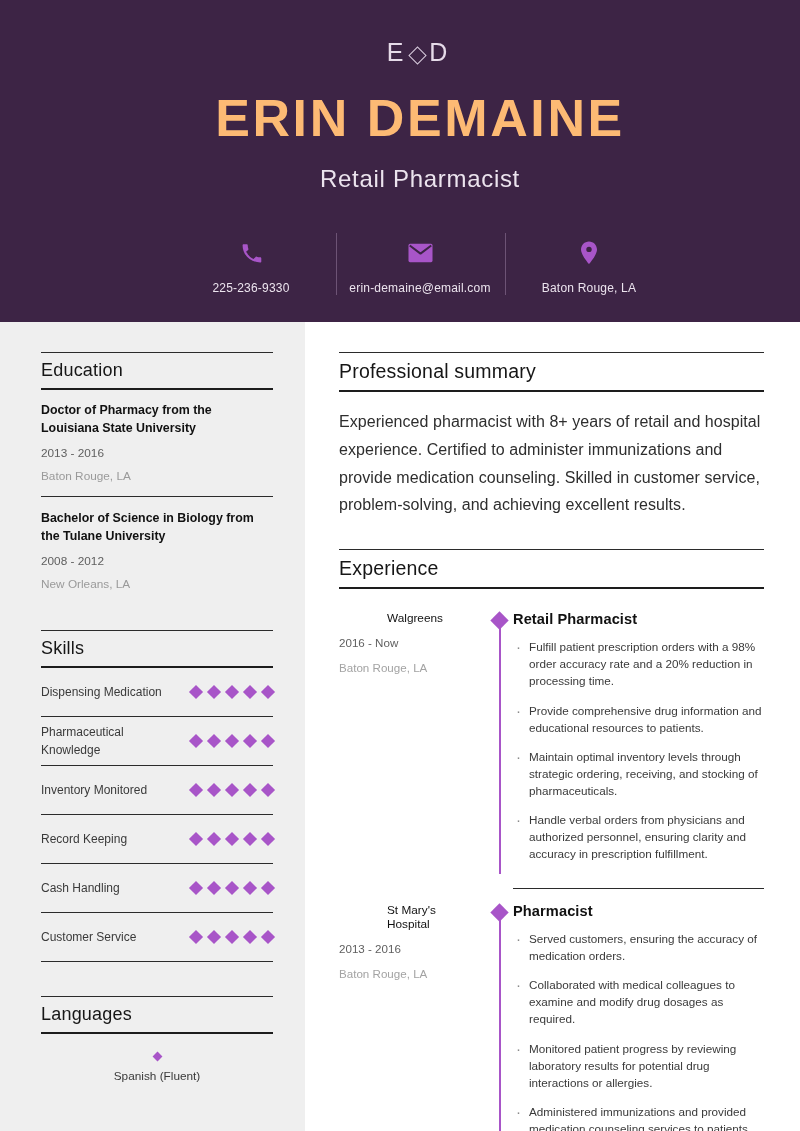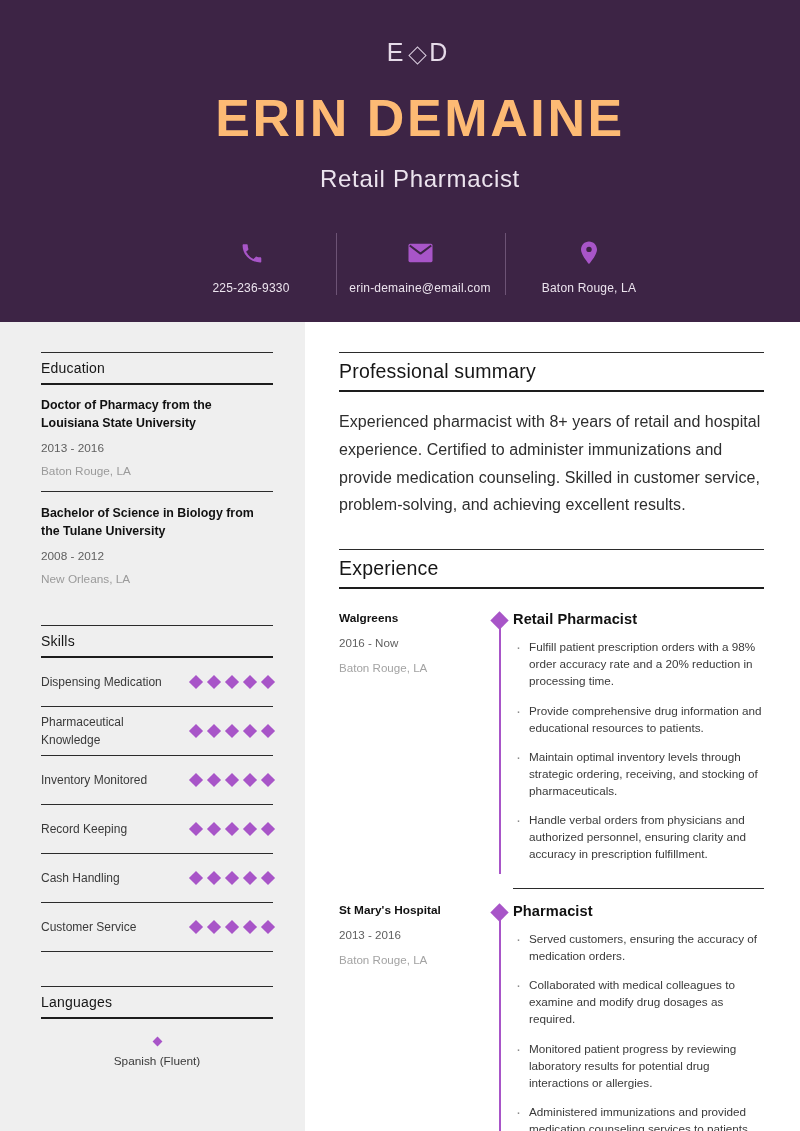--- a/index.html
+++ b/index.html
@@ -115,21 +115,21 @@
     padding: 30px 36px 0 34px;
     border-radius: 19px;
   }
 
   
   .sec {
     border-top: 1.3px solid #2b2b2b;
     padding-top: 7px;
   }
   .sec-title {
-    font-size: 14px;
+    font-size: 18px;
     font-weight: 400;
     letter-spacing: 0.2px;
     color: #161616;
     padding-bottom: 7px;
     border-bottom: 2.2px solid #1d1d1d;
   }
   .sec-title.big {
     font-size: 19.5px;
   }
 
@@ -222,22 +222,23 @@
     padding-top: 14px;
   }
   .exp-left {
     width: 148px;
     flex: 0 0 148px;
     padding-right: 10px;
     box-sizing: border-box;
   }
   .exp-company {
     font-size: 11.8px;
-    font-weight: 700;
+    font-weight: 400;
     color: #111;
+    margin-left: 48px;
   }
   .exp-years {
     font-size: 11.6px;
     color: #5f5f5f;
     margin-top: 11px;
   }
   .exp-loc {
     font-size: 11.6px;
     color: #a3a3a3;
     margin-top: 12px;

